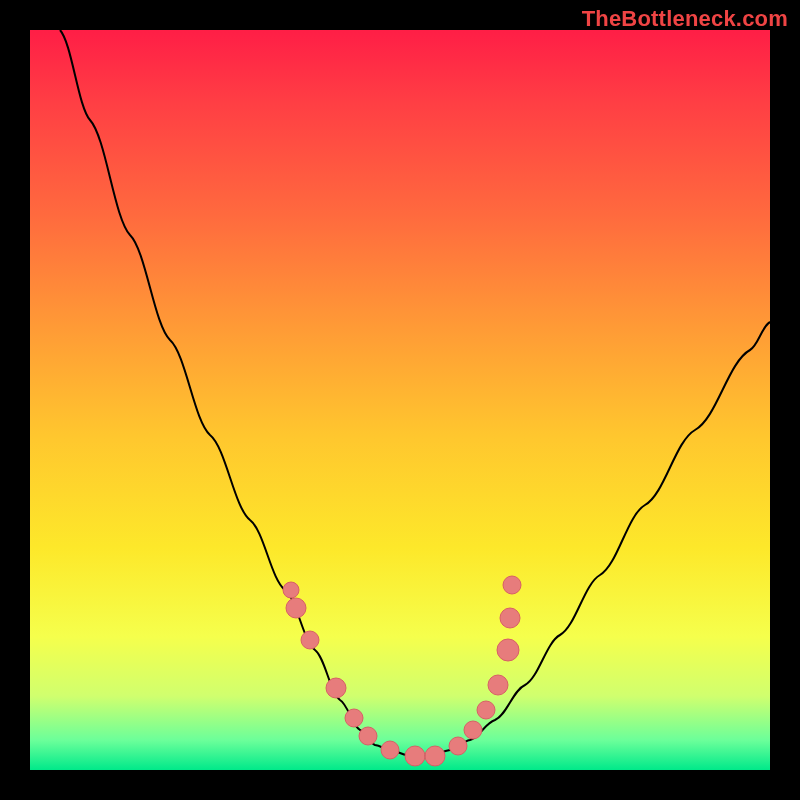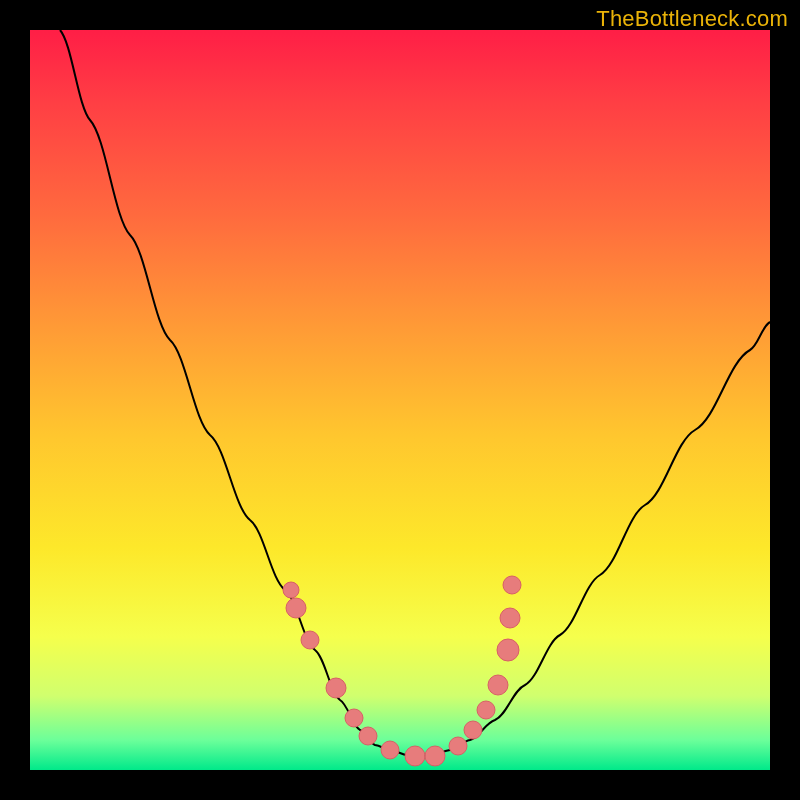--- a/index.html
+++ b/index.html
@@ -20,23 +20,23 @@
       #fde82a 70%,
       #f5ff4c 82%,
       #d0ff6e 90%,
       #6bff9a 96%,
       #00e98a 100%);
   }
   .watermark {
     position: absolute;
     top: 6px;
     right: 12px;
-    color: #eab308;
+    color: #ef4444;
     font-size: 22px;
-    font-weight: 400;
+    font-weight: 700;
     letter-spacing: 0.2px;
   }
   svg.plot {
     position: absolute;
     left: 30px;
     top: 30px;
     width: 740px;
     height: 740px;
     overflow: visible;
   }

